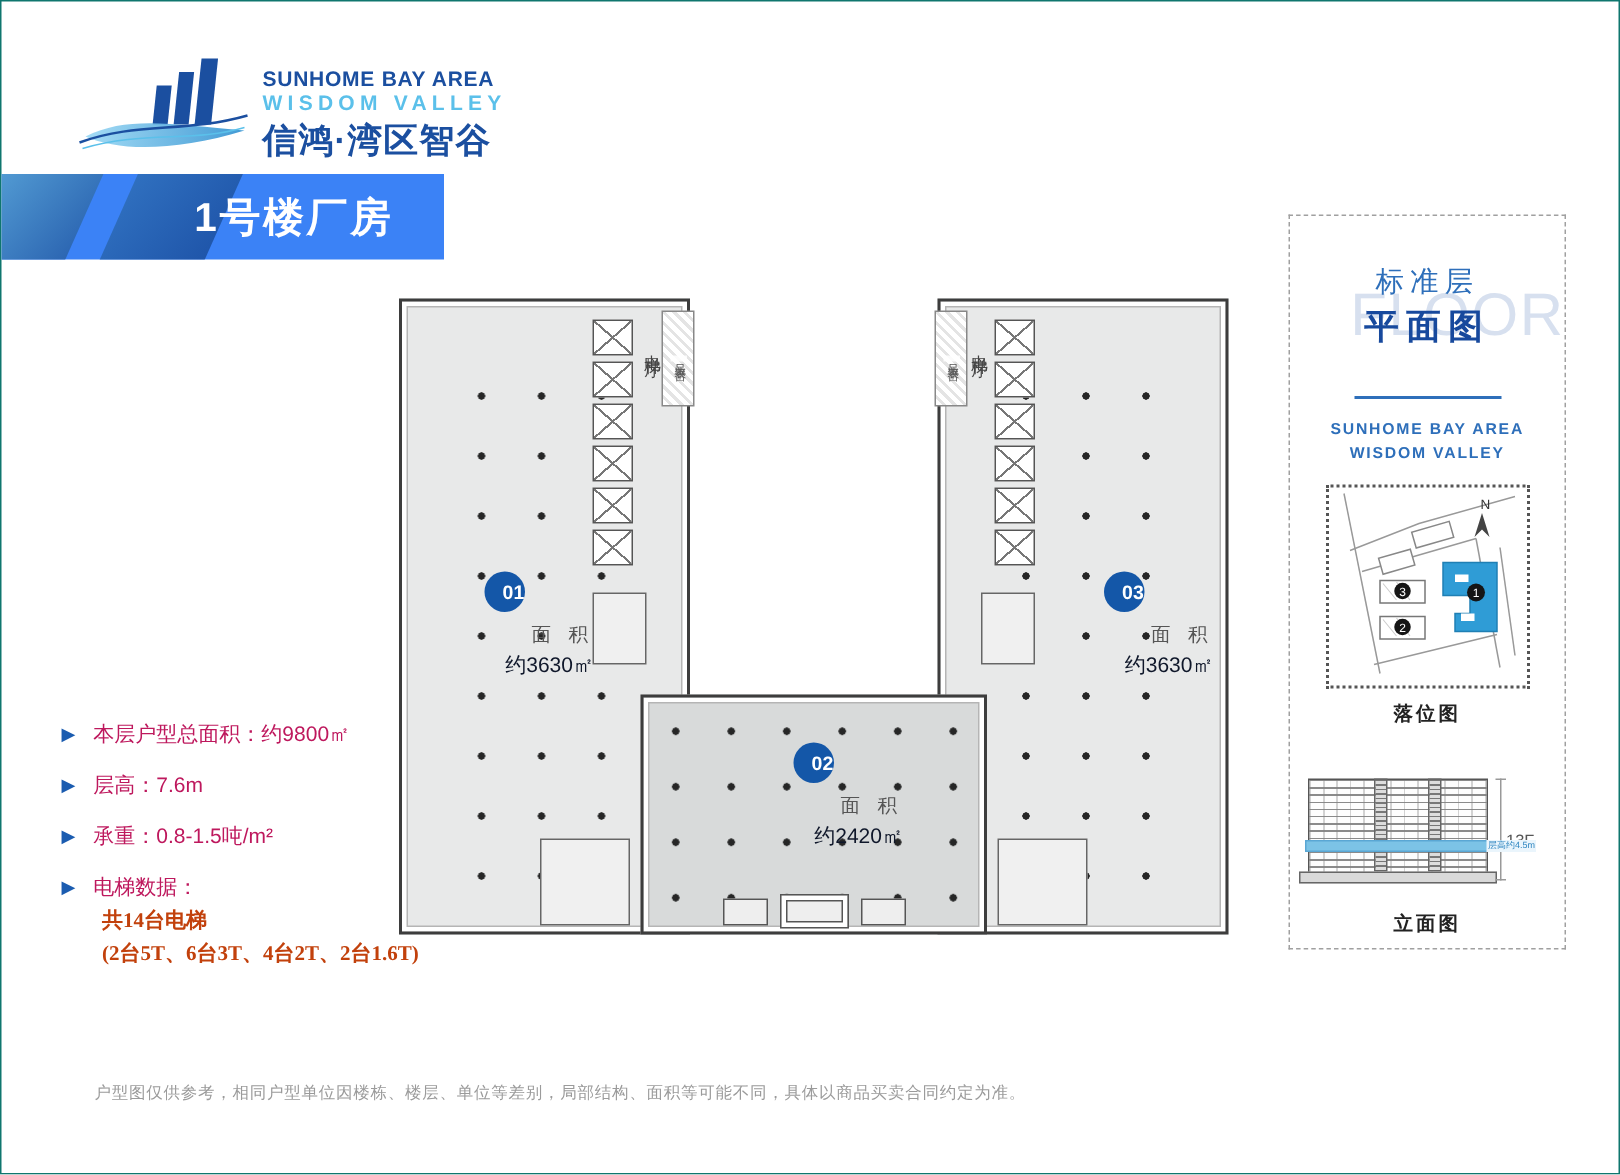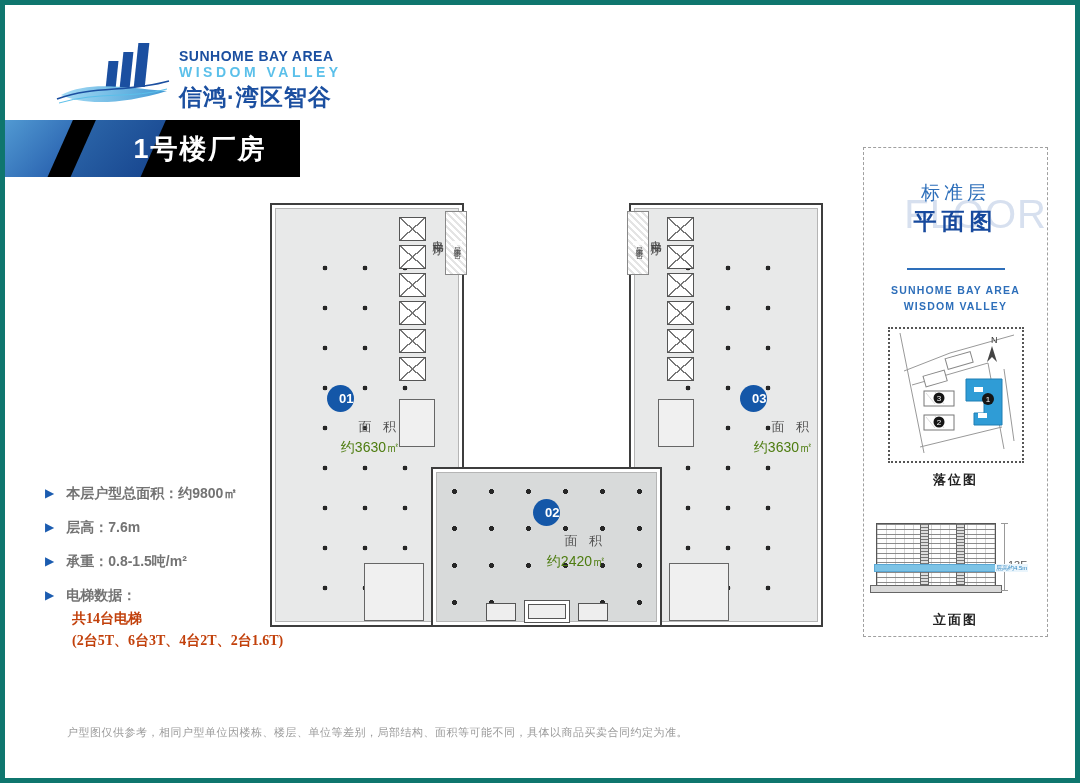--- a/index.html
+++ b/index.html
@@ -1,42 +1,42 @@
 <!DOCTYPE html>
 <html><head>
 <meta charset="utf-8">
 <style>
   html,body{margin:0;padding:0;background:#eee;}
-  .page{position:relative;width:1080px;height:783px;background:#fff;border:5px solid #0f766e;
+  .page{position:relative;width:1080px;height:783px;background:#fff;border:1px solid #0f766e;
         box-sizing:border-box;overflow:hidden;
         font-family:"Liberation Sans","DejaVu Sans",sans-serif;}
 
   
   .logo{position:absolute;left:50px;top:32px;display:flex;align-items:flex-end;}
   .logo-icon{width:118px;height:78px;}
   .logo-text{margin-left:6px;margin-bottom:2px;}
   .logo-en1{font-size:14px;font-weight:bold;color:#1b4fa0;letter-spacing:.5px;}
   .logo-en2{font-size:14px;font-weight:bold;color:#5bc0ea;letter-spacing:3.5px;}
   .logo-cn{font-size:23px;font-weight:bold;color:#1b4fa0;margin-top:2px;letter-spacing:1px;}
 
   
-  .banner{position:absolute;left:0;top:115px;width:295px;height:57px;background:#000000;overflow:hidden;}
+  .banner{position:absolute;left:0;top:115px;width:295px;height:57px;background:#3b82f6;overflow:hidden;}
   .banner-stripe1{position:absolute;left:-30px;top:-12px;width:85px;height:82px;
                   background:linear-gradient(115deg,#5aa6da,#2a63b0);transform:skewX(-24deg);}
   .banner-stripe2{position:absolute;left:78px;top:-12px;width:70px;height:82px;
                   background:linear-gradient(115deg,#2f6fba,#1b4fa0);transform:skewX(-24deg);opacity:.9;}
   .banner-title{position:absolute;left:0;top:0;width:100%;height:100%;display:flex;align-items:center;
                 justify-content:center;padding-left:95px;box-sizing:border-box;
                 color:#fff;font-size:27px;font-weight:bold;letter-spacing:2px;}
 
   
   .specs{position:absolute;left:40px;top:478px;width:270px;}
   .spec-item{display:flex;margin-bottom:13px;line-height:21px;}
   .spec-bullet{color:#1b5cb0;font-size:12px;margin-right:12px;line-height:21px;flex:0 0 auto;}
-  .spec-text{font-size:14px;color:#737373;font-weight:700;}
+  .spec-text{font-size:14px;color:#be185d;font-weight:400;}
   .spec-sub{font-size:14px;color:#c2410c;font-weight:600;padding-left:27px;line-height:22px;font-family:Liberation Serif, serif;}
 
   
   .plan{position:absolute;left:265px;top:198px;width:553px;height:424px;}
   .wing,.center-block{position:absolute;box-sizing:border-box;border:2px solid #3d3d3d;
         box-shadow:inset 0 0 0 3px #fff, inset 0 0 0 4px #b5b5b5;}
   .wing{background:#e8e9e9;top:0;height:424px;width:194px;}
   .wing-left{left:0;}
   .wing-right{left:359px;}
   .center-block{left:161px;top:264px;width:231px;height:160px;background:#d8dada;}
@@ -66,21 +66,21 @@
   .entrance{position:absolute;box-sizing:border-box;border:1px solid #555;background:#eee;}
   .ent-a{left:216px;top:400px;width:30px;height:18px;}
   .ent-b{left:254px;top:397px;width:46px;height:23px;box-shadow:inset 0 0 0 3px #fff,inset 0 0 0 4px #555;}
   .ent-c{left:308px;top:400px;width:30px;height:18px;}
 
   .unit{position:absolute;text-align:right;width:120px;}
   .unit-01{left:10px;top:182px;} .unit-02{left:216px;top:296px;} .unit-03{left:423px;top:182px;}
   .unit-badge{width:27px;height:27px;border-radius:50%;background:#1457a8;color:#fff;font-weight:bold;
               font-size:13px;line-height:27px;margin:0 auto 5px;}
   .unit-alabel{font-size:13px;color:#555;letter-spacing:4px;line-height:20px;}
-  .unit-avalue{font-size:14px;color:#4d7c0f;line-height:20px;}
+  .unit-avalue{font-size:14px;color:#0f172a;line-height:20px;}
 
   
   .panel{position:absolute;left:858px;top:142px;width:185px;height:490px;box-sizing:border-box;
          border:1px dashed #a0a0a0;background:#fff;}
   .floor-head{position:relative;height:82px;margin-top:30px;}
   .ghost{position:absolute;width:100%;text-align:right;top:14px;font-size:40px;font-weight:normal;
          color:#d7e0ef;letter-spacing:1px;}
   .cn-overlay{position:absolute;width:100%;text-align:center;top:2px;}
   .cn1{font-size:19px;color:#2e6fba;letter-spacing:4px;line-height:26px;}
   .cn2{font-size:23px;font-weight:bold;color:#17499d;letter-spacing:5px;line-height:30px;}

